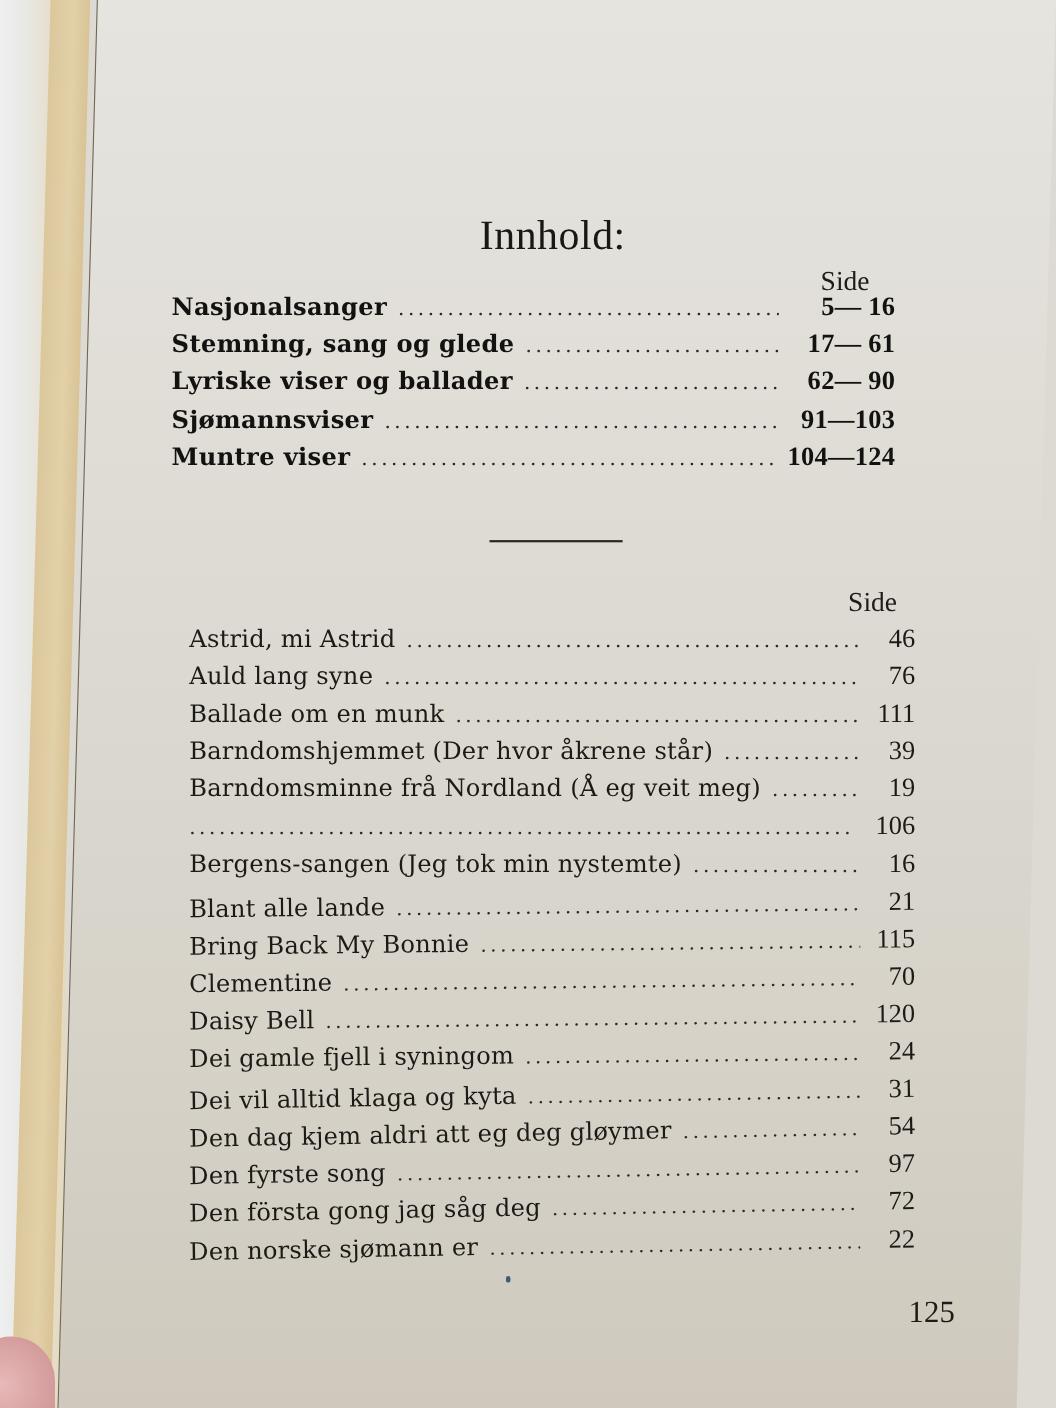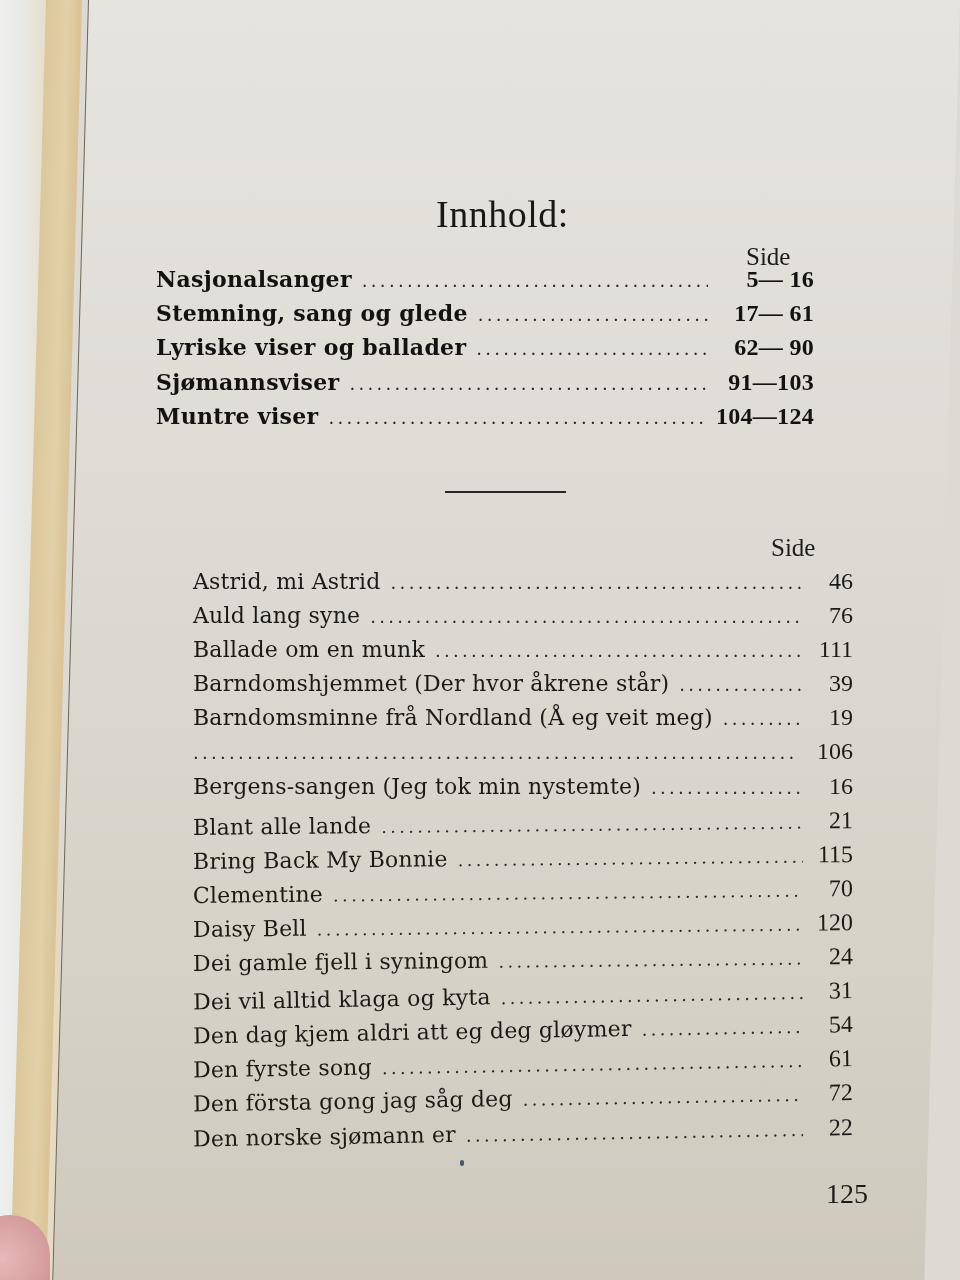--- a/index.html
+++ b/index.html
@@ -62,21 +62,21 @@
       font-weight: normal; letter-spacing: 3.3px; font-size: 18px; color: #2b2824;
     }
     .sec-row .pages { flex: 0 0 auto; padding-left: 6px; text-align: right; min-width: 100px; font-family: "Liberation Serif", serif; font-weight: bold; font-size: 24px; }
 
     .divider {
       position: absolute; top: 491px; left: 445px; width: 121px; height: 2px;
       background: #2a2621;
     }
 
     .songs {
-      position: absolute; top: 568px; left: 172px; width: 660px; margin-left: 21px;
+      position: absolute; top: 568px; left: 172px; width: 660px;
     }
     .song-row {
       display: flex; align-items: baseline; height: 34.1px;
       font-family: "DejaVu Serif", serif; font-size: 22px;
       color: #1c1a17; white-space: nowrap;
     }
     .song-row .name { flex: 0 0 auto; padding-right: 10px; letter-spacing: 0.2px; }
     .song-row .pages {
       flex: 0 0 auto; padding-left: 6px; min-width: 44px; text-align: right;
       font-family: "Liberation Serif", serif; font-size: 24px;
@@ -204,21 +204,21 @@
         <span class="pages">31</span>
       </div>
     <div class="song-row">
         <span class="name">Den dag kjem aldri att eg deg gløymer</span>
         <span class="leader">...................................................................</span>
         <span class="pages">54</span>
       </div>
     <div class="song-row">
         <span class="name">Den fyrste song</span>
         <span class="leader">...................................................................</span>
-        <span class="pages">61</span>
+        <span class="pages">97</span>
       </div>
     <div class="song-row">
         <span class="name">Den första gong jag såg deg</span>
         <span class="leader">...................................................................</span>
         <span class="pages">72</span>
       </div>
     <div class="song-row">
         <span class="name">Den norske sjømann er</span>
         <span class="leader">...................................................................</span>
         <span class="pages">22</span>

